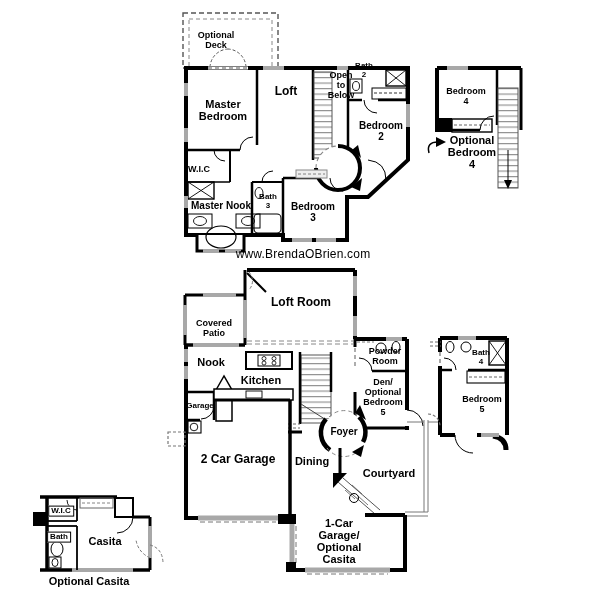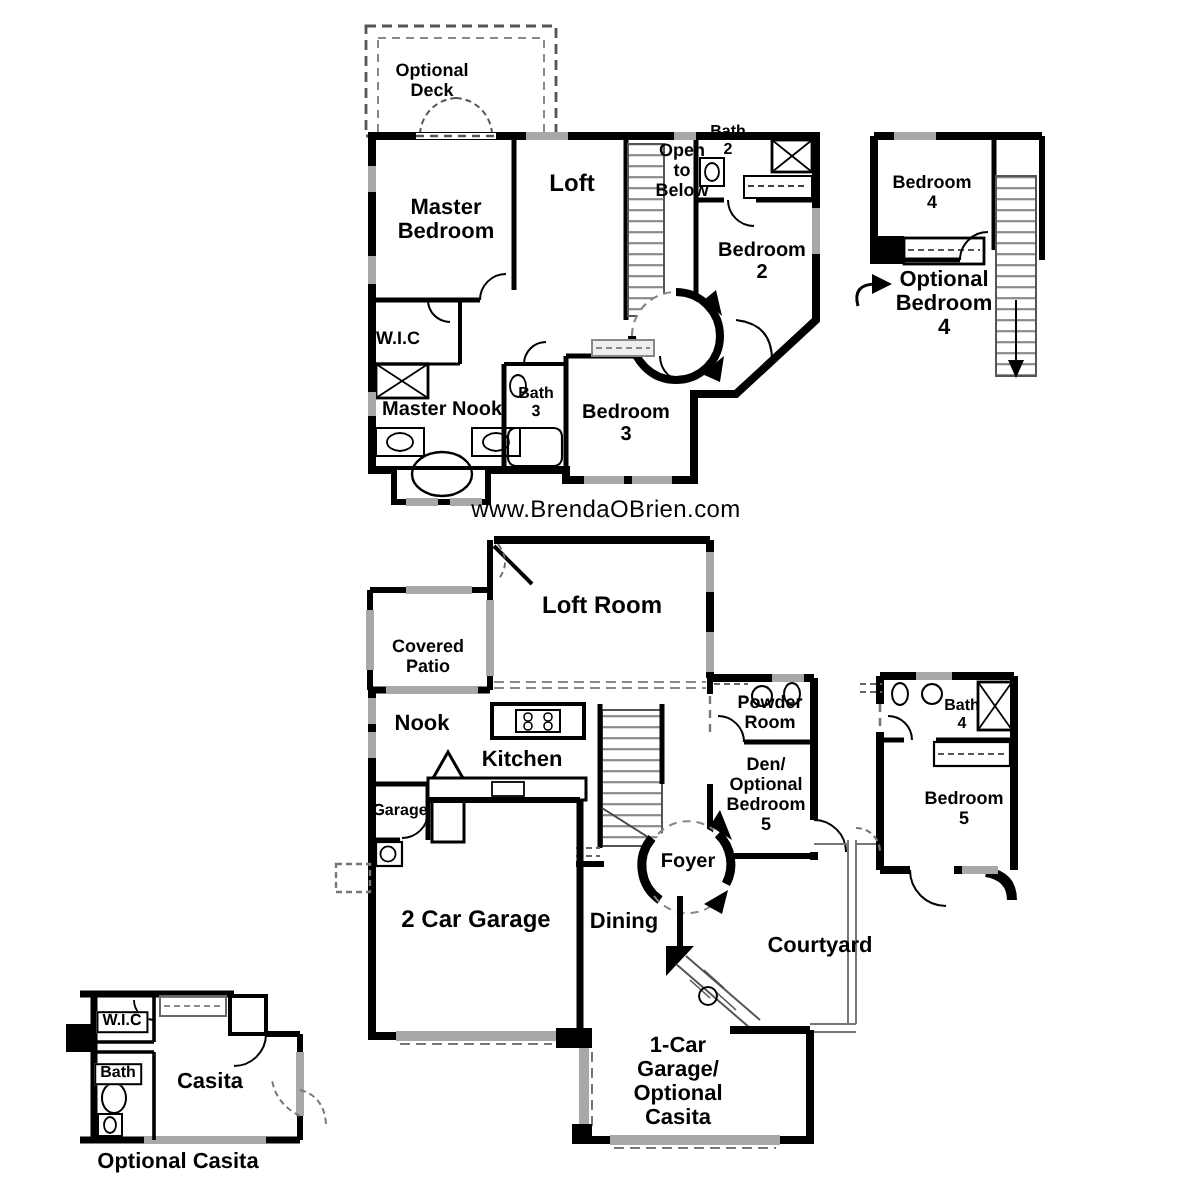--- a/index.html
+++ b/index.html
@@ -365,21 +365,21 @@
 Bedroom
 5</div>
   <div class="lbl s8" style="left:481px;top:358px">Bath
 4</div>
   <div class="lbl s9" style="left:482px;top:405px">Bedroom
 5</div>
   <div class="lbl s8" style="left:200px;top:406px">Garage</div>
   <div class="lbl s12" style="left:238px;top:460px">2 Car Garage</div>
   <div class="lbl s11" style="left:312px;top:461px">Dining</div>
   <div class="lbl s10" style="left:344px;top:431px">Foyer</div>
-  <div class="lbl s11" style="left:410px;top:473px">Courtyard</div>
+  <div class="lbl s11" style="left:389px;top:473px">Courtyard</div>
   <div class="lbl s11" style="left:339px;top:541px">1-Car
 Garage/
 Optional
 Casita</div>
 
   <div class="lbl boxed" style="left:61px;top:511px">W.I.C</div>
   <div class="lbl boxed" style="left:59px;top:537px">Bath</div>
   <div class="lbl s11" style="left:105px;top:541px">Casita</div>
   <div class="lbl s11" style="left:89px;top:581px">Optional Casita</div>
 </div>

